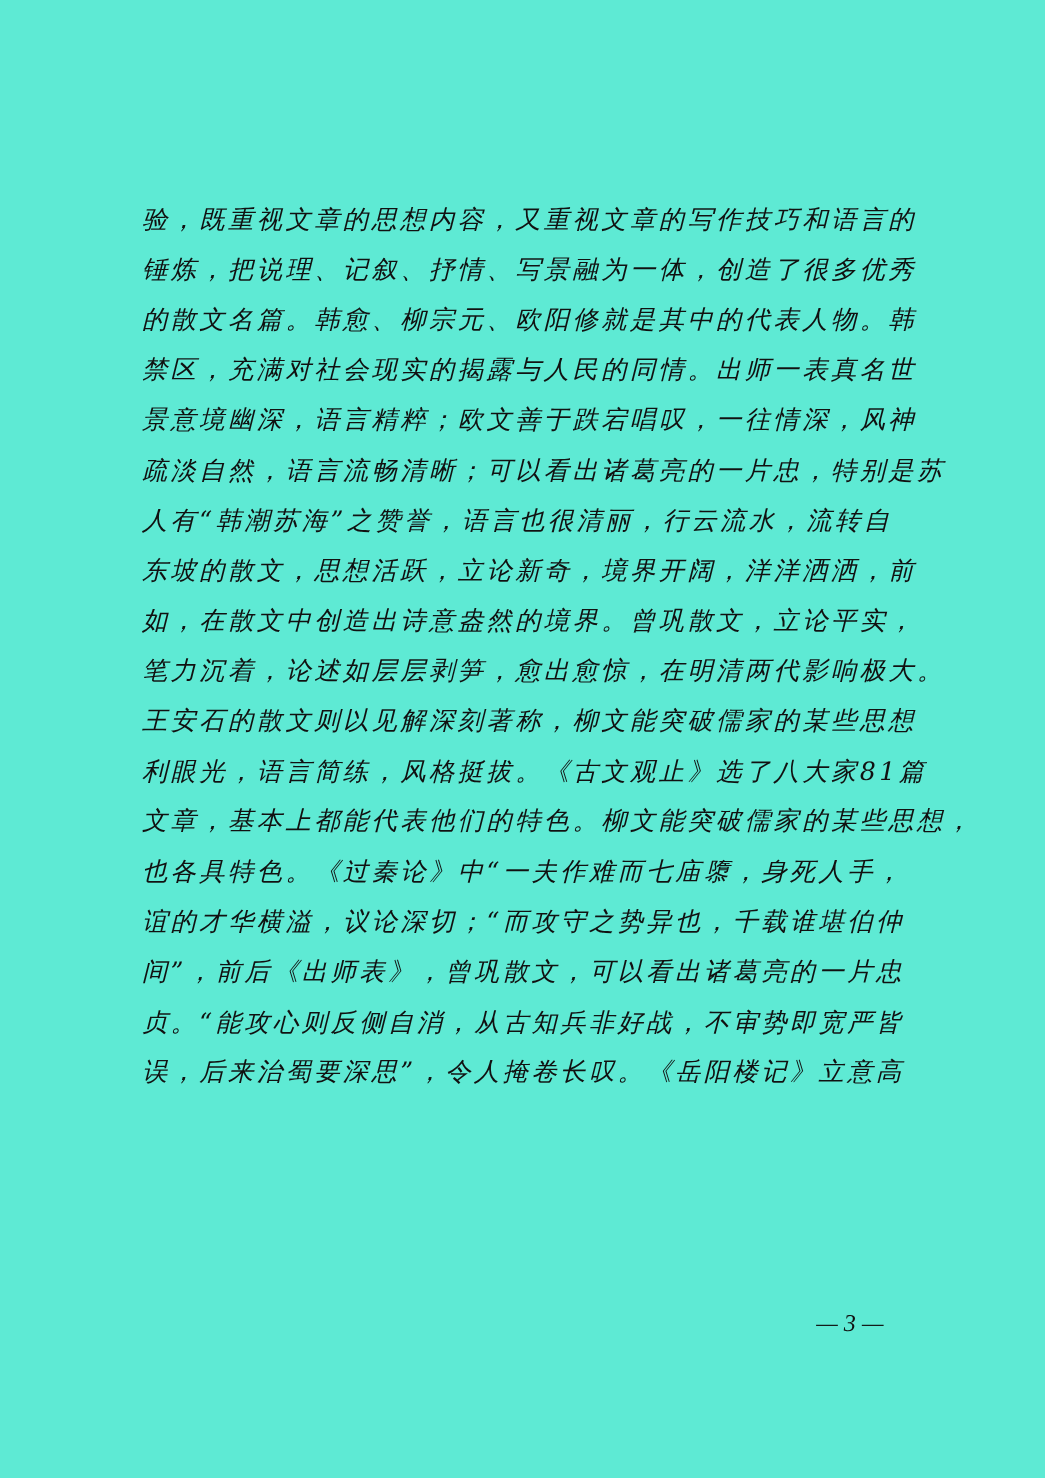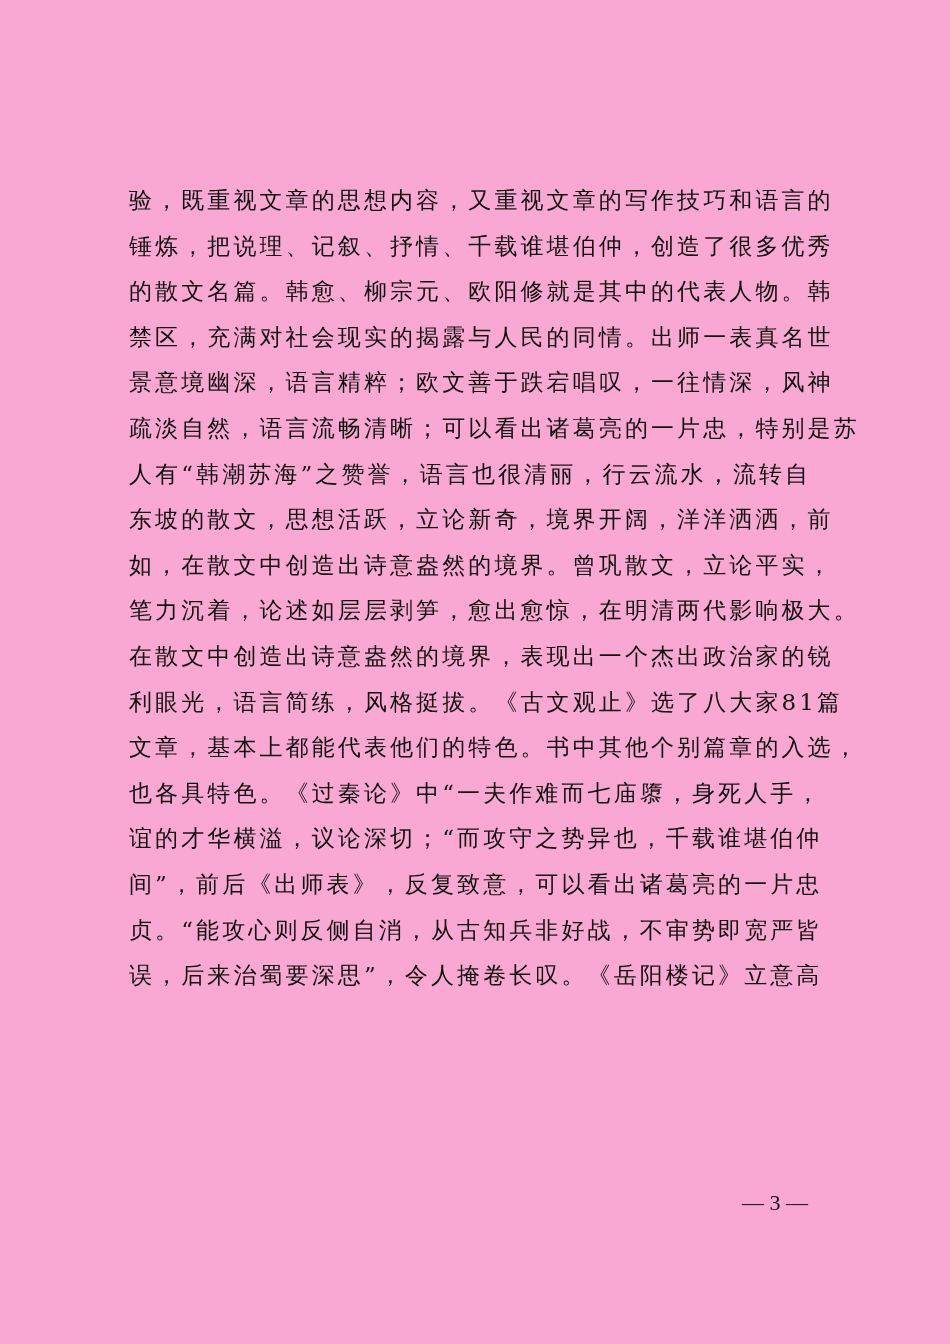--- a/index.html
+++ b/index.html
@@ -1,17 +1,17 @@
 <!DOCTYPE html>
 <html><head>
 <meta charset="utf-8">
 <style>
   html, body { margin: 0; padding: 0; background: #ffffff; }
   body { width: 950px; height: 1344px; position: relative; overflow: hidden; }
-  .page { position: absolute; left: 0; top: 0; width: 950px; height: 1344px; background: #f9a8d4; }
+  .page { position: absolute; left: 0; top: 0; width: 950px; height: 1344px; background: #5eead4; font-style: italic; }
   .body-text { position: absolute; left: 129px; top: 178px; width: 720px; }
   .line {
     display: block;
     height: 45.6px;
     line-height: 45.6px;
     font-family: "DejaVu Serif", "Liberation Serif", serif;
     font-size: 23px;
     letter-spacing: 3.1px;
     color: #111;
     white-space: nowrap;
@@ -23,32 +23,32 @@
     font-size: 22px; color: #111;
     white-space: nowrap;
   }
 </style>
 </head>
 <body>
 
 <div class="page">
   <div class="body-text">
     <span class="line">验，既重视文章的思想内容，又重视文章的写作技巧和语言的</span>
-    <span class="line">锤炼，把说理、记叙、抒情、千载谁堪伯仲，创造了很多优秀</span>
+    <span class="line">锤炼，把说理、记叙、抒情、写景融为一体，创造了很多优秀</span>
     <span class="line">的散文名篇。韩愈、柳宗元、欧阳修就是其中的代表人物。韩</span>
     <span class="line">禁区，充满对社会现实的揭露与人民的同情。出师一表真名世</span>
     <span class="line">景意境幽深，语言精粹；欧文善于跌宕唱叹，一往情深，风神</span>
     <span class="line">疏淡自然，语言流畅清晰；可以看出诸葛亮的一片忠，特别是苏</span>
     <span class="line">人有“韩潮苏海”之赞誉，语言也很清丽，行云流水，流转自</span>
     <span class="line">东坡的散文，思想活跃，立论新奇，境界开阔，洋洋洒洒，前</span>
     <span class="line">如，在散文中创造出诗意盎然的境界。曾巩散文，立论平实，</span>
     <span class="line">笔力沉着，论述如层层剥笋，愈出愈惊，在明清两代影响极大。</span>
-    <span class="line">在散文中创造出诗意盎然的境界，表现出一个杰出政治家的锐</span>
+    <span class="line">王安石的散文则以见解深刻著称，柳文能突破儒家的某些思想</span>
     <span class="line">利眼光，语言简练，风格挺拔。《古文观止》选了八大家81篇</span>
-    <span class="line">文章，基本上都能代表他们的特色。书中其他个别篇章的入选，</span>
+    <span class="line">文章，基本上都能代表他们的特色。柳文能突破儒家的某些思想，</span>
     <span class="line">也各具特色。《过秦论》中“一夫作难而七庙隳，身死人手，</span>
     <span class="line">谊的才华横溢，议论深切；“而攻守之势异也，千载谁堪伯仲</span>
-    <span class="line">间”，前后《出师表》，反复致意，可以看出诸葛亮的一片忠</span>
+    <span class="line">间”，前后《出师表》，曾巩散文，可以看出诸葛亮的一片忠</span>
     <span class="line">贞。“能攻心则反侧自消，从古知兵非好战，不审势即宽严皆</span>
     <span class="line">误，后来治蜀要深思”，令人掩卷长叹。《岳阳楼记》立意高</span>
   </div>
   <div class="page-number">— 3 —</div>
 </div>
 
 </body></html>

